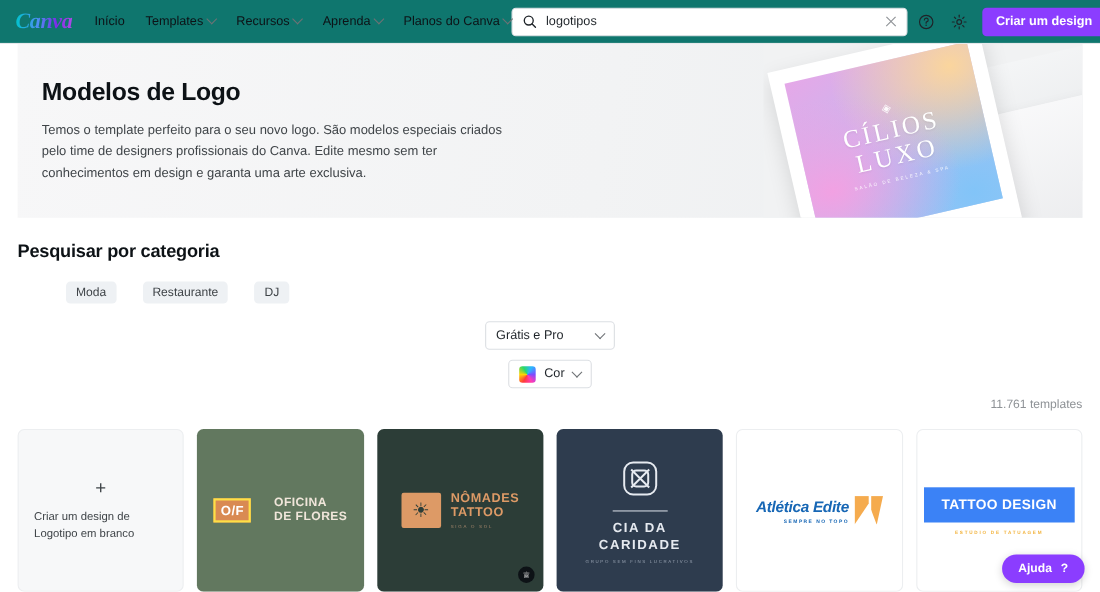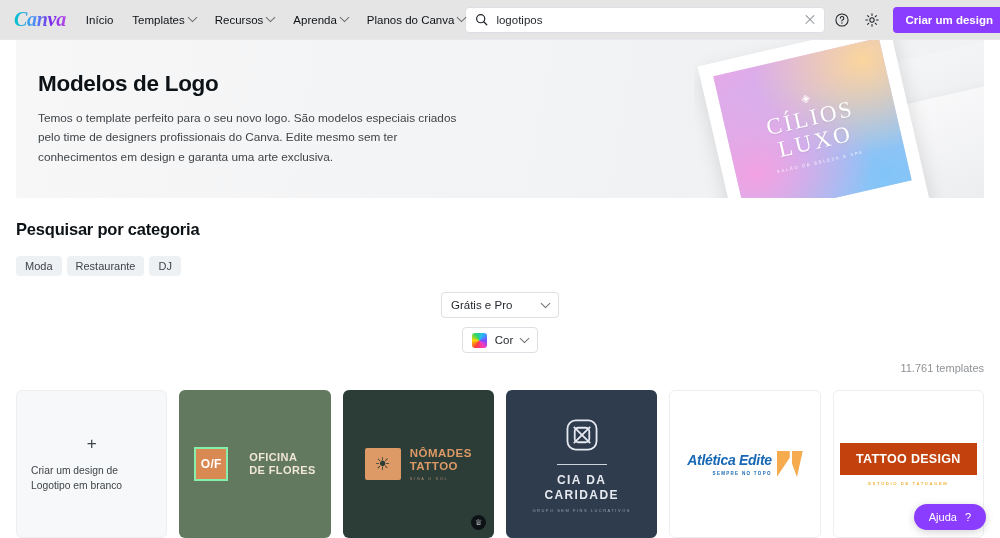--- a/index.html
+++ b/index.html
@@ -10,21 +10,21 @@
     font-family: "Liberation Sans", sans-serif;
     color: #0d1216;
   }
 
   
   .header {
     height: 40px;
     display: flex;
     align-items: center;
     padding: 0 12px 0 14px;
-    background: #e5e5e5;
+    background: #0f766e;
     border-bottom: 1px solid #e6e8eb;
     position: relative;
     z-index: 30;
   }
   .logo {
     font-family: "Liberation Serif", serif;
     font-style: italic;
     font-size: 20px;
     font-weight: 700;
     letter-spacing: -0.3px;
@@ -158,21 +158,21 @@
   }
   .card-sub {
     font-size: 4.2px; color: #fff; letter-spacing: 1.8px; margin-top: 6px; opacity: .85;
   }
 
   
   .section {
     padding: 22px 16px 0 16px;
   }
   .section-title { font-size: 16.5px; font-weight: 700; letter-spacing: -0.2px; }
-  .chips { display: flex; gap: 5px; margin-top: 17px; }
+  .chips { display: flex; gap: 24px; margin-top: 17px; margin-left: 44px; }
   .chip {
     background: #eef1f4; border-radius: 4px;
     padding: 4px 9px; font-size: 11px; color: #3f4448;
     cursor: pointer; white-space: nowrap;
   }
   .filters {
     display: flex; align-items: center; gap: 9px; margin-top: 16px;
     position: relative;
     flex-direction: column;
   }
@@ -217,22 +217,22 @@
     width: 15px; height: 15px; border-radius: 50%;
     background: #0d1216; color: #fff;
     display: flex; align-items: center; justify-content: center;
     font-size: 8px;
   }
 
   
   .t-flores { background: #62785f; }
   .flores-in { display: flex; align-items: center; gap: 9px; }
   .flores-sq {
-    width: 34px; height: 34px; background: #d98a52;
-    border: 2px solid #86efac;
+    width: 34px; height: 22px; background: #d98a52;
+    border: 2px solid #fde047;
     display: flex; align-items: center; justify-content: center;
     color: #fff; font-size: 12px; font-weight: 700; letter-spacing: .3px;
     font-family: "Liberation Sans Narrow","Liberation Sans", sans-serif;
   }
   .flores-tx { color: #f0e6da; font-size: 11px; font-weight: 700; line-height: 1.22; letter-spacing: .4px; margin-left: 12px; }
 
   
   .t-nomades { background: #2c3d37; }
   .nom-in { display: flex; align-items: center; gap: 9px; }
   .nom-sq {
@@ -269,21 +269,21 @@
   .alva-mark i {
     display: block; width: 13px; height: 26px; background: #f5ab4e;
     clip-path: polygon(0 0,100% 0,100% 26%,0 100%);
   }
   .alva-mark i.b { clip-path: polygon(0 0,100% 0,100% 100%,0 100%); width: 11px; height: 26px;
     background: #f5ab4e; clip-path: polygon(0 0,100% 0,48% 100%,0 46%); }
 
   
   .tat-in { display: flex; flex-direction: column; align-items: center; }
   .tat-box {
-    background: #c2410c; color: #fff;
+    background: #3b82f6; color: #fff;
     font-size: 12.5px; font-weight: 700; letter-spacing: .3px;
     padding: 9px 16px;
   }
   .tat-sub { color: #f2b33d; font-size: 4.2px; letter-spacing: 1.6px; margin-top: 6px; font-weight: 700; }
 
   
   .tile.r2 { height: 148px; }
   .t-beige  { background: #e0d2ca; }
   .t-white  { background: #ffffff; border: 1px solid #eceef0; }
   .t-cream  { background: #fdf8e9; }
@@ -294,20 +294,21 @@
 
   
   .help {
     position: fixed; right: 14px; bottom: 8px;
     background: #8b3dff; color: #fff;
     border-radius: 20px; height: 26px;
     display: flex; align-items: center; gap: 8px;
     padding: 0 15px; font-size: 11px; cursor: pointer;
     box-shadow: 0 2px 8px rgba(0,0,0,.18);
     z-index: 50;
+    font-weight: bold;
   }
 </style>
 </head>
 <body>
 
 <div class="header">
   <div class="logo">Canva</div>
 
   <div class="nav">
     <div class="nav-item">

